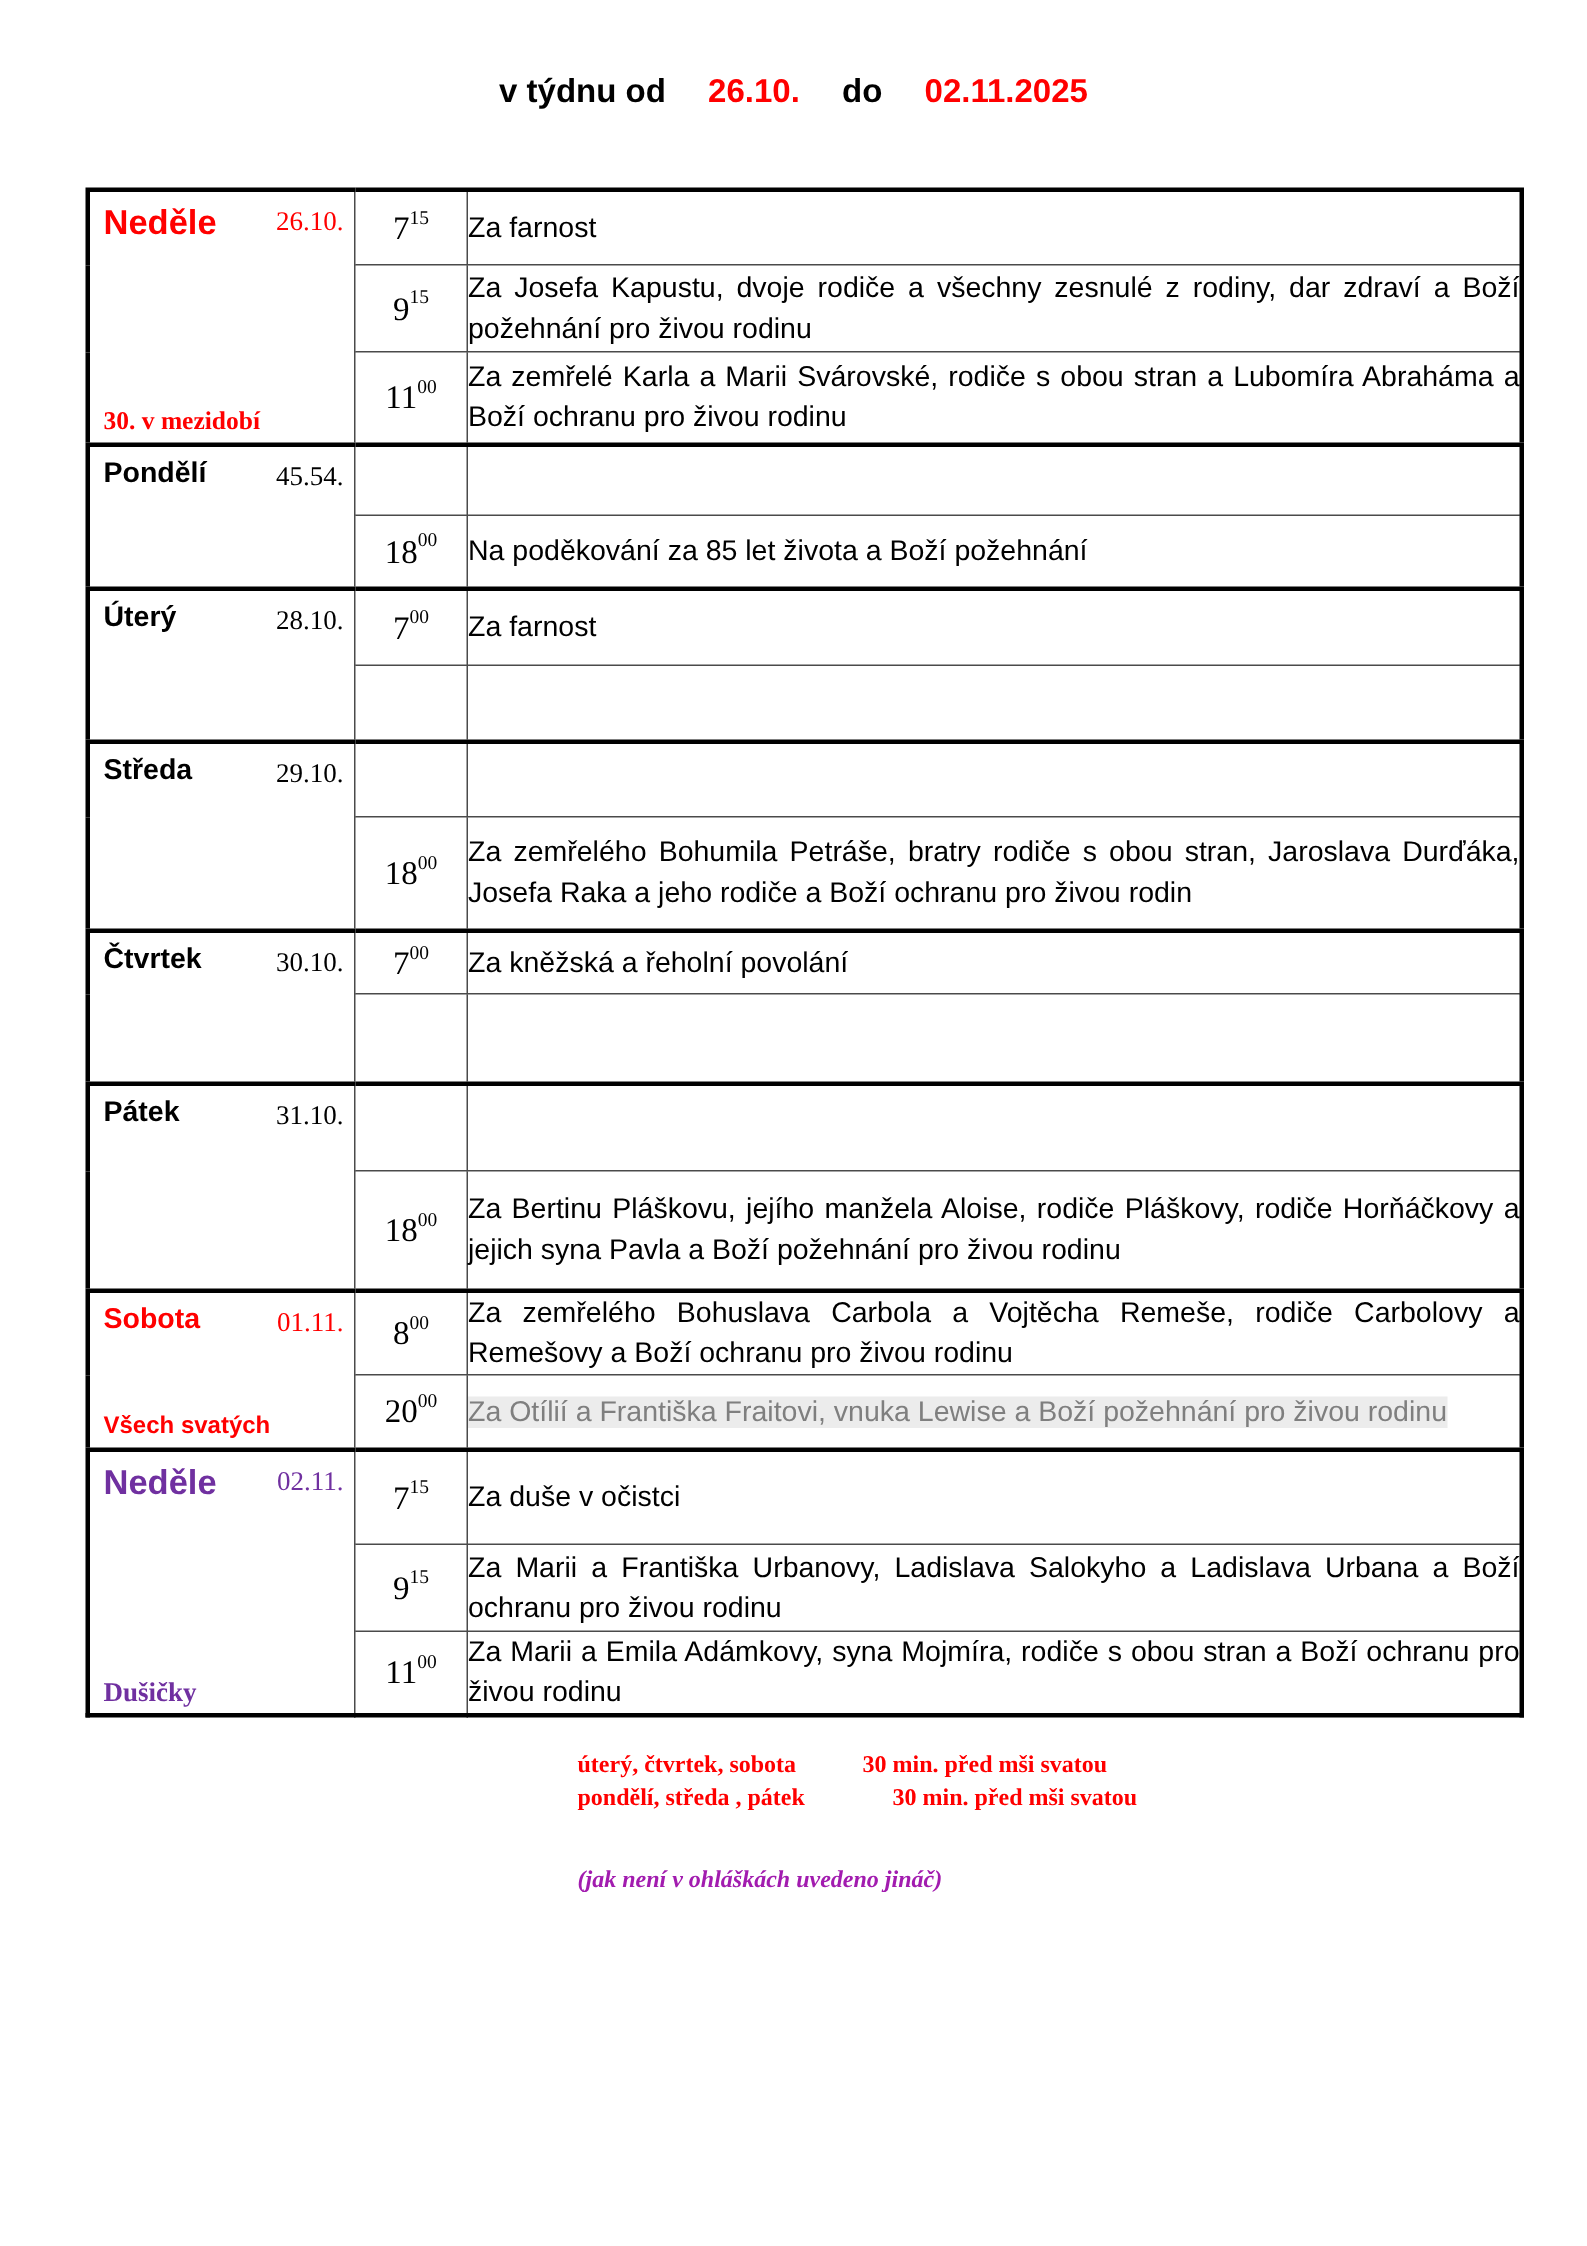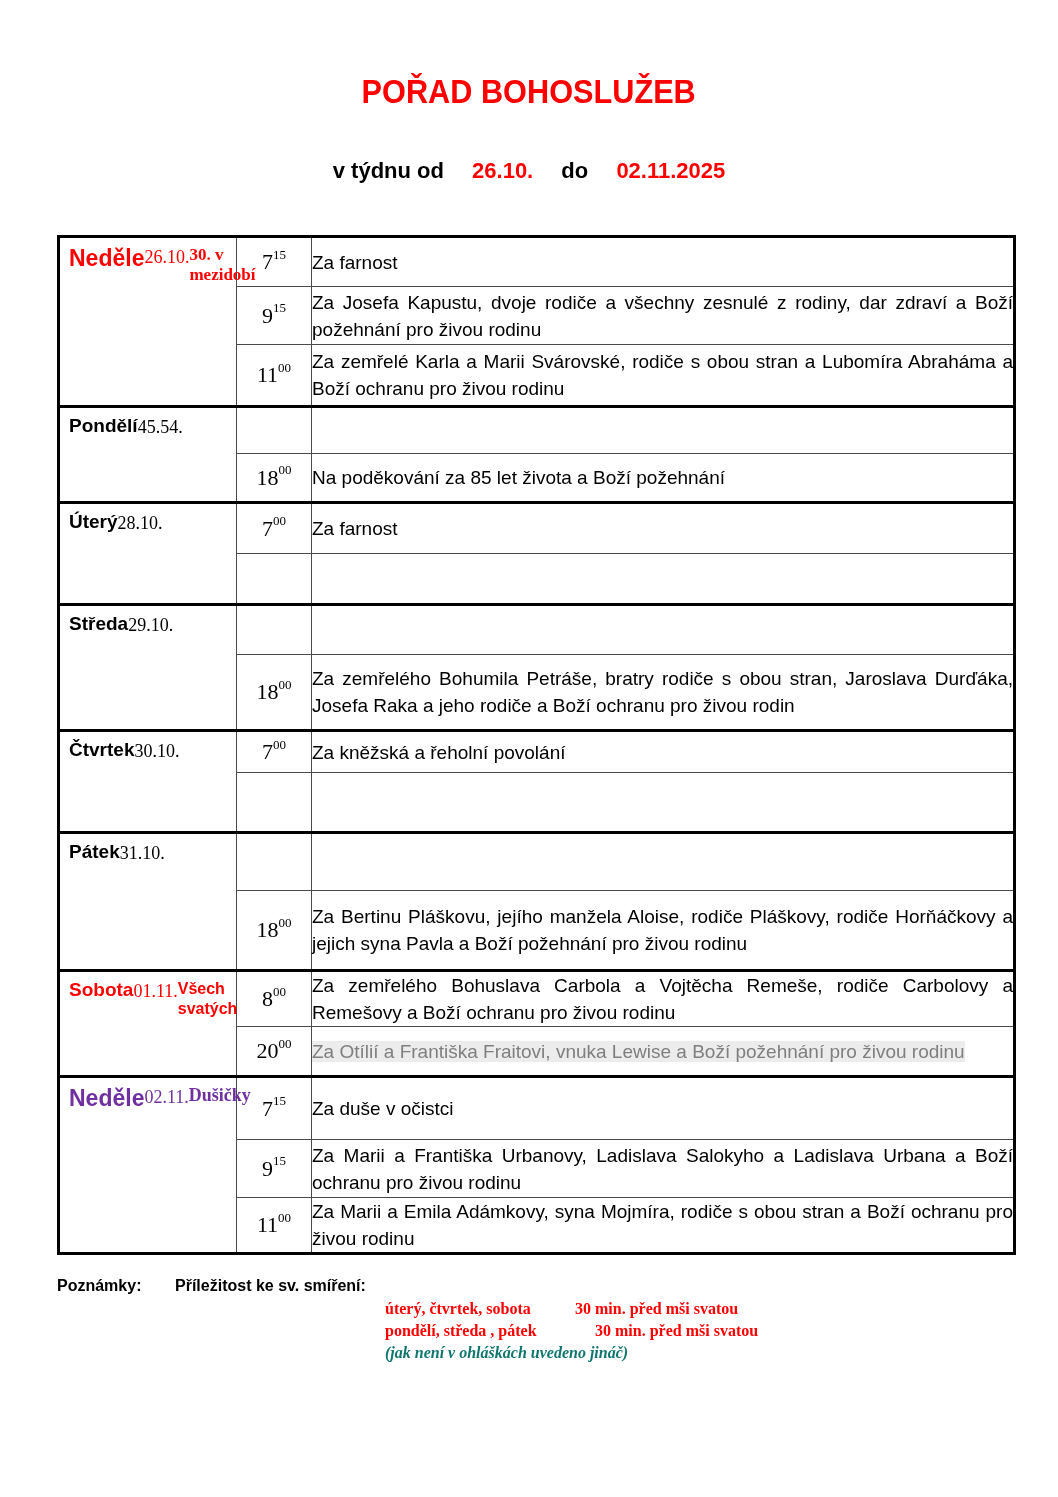--- a/index.html
+++ b/index.html
@@ -24,51 +24,48 @@
   .dateline .red { color:#ff0000; }
   
   table.schedule {
     margin:51px 0 0 57px; width:956px; table-layout:fixed;
     border-collapse:collapse; border:3px solid #000;
   }
   table.schedule td { border:1px solid #4a4a4a; padding:0; vertical-align:middle; }
   tr.bs td { border-top:3px solid #000; }
   td.day  { position:relative; border-right:1px solid #3a3a3a; }
   .day-wrap { position:absolute; top:7px; left:9px; right:7px; bottom:4px;
-              display:flex; justify-content:space-between; }
+              display:flex; flex-direction:column; justify-content:space-between; }
   .day-top { display:flex; justify-content:space-between; align-items:flex-start; }
   .day-name { font-weight:bold; font-size:19px; line-height:22px; }
   .day-name.big { font-size:23px; line-height:26px; }
   .day-date { font-family:"Liberation Serif", serif; font-size:18px; line-height:22px; padding-top:1px; }
   .feast { font-weight:bold; font-size:17px; line-height:20px; }
   .feast.serif { font-family:"Liberation Serif", serif; }
   .c-red .day-name, .c-red .day-date, .c-red .feast { color:#ff0000; }
   .c-purple .day-name, .c-purple .day-date, .c-purple .feast { color:#7030a0; }
   td.time { text-align:center; font-size:22px; line-height:24px; border-right:1.5px solid #3a3a3a;font-family:Liberation Serif, serif; }
   td.time sup { font-size:13px; line-height:0; position:relative; top:-2px; }
   td.text { font-size:19px; line-height:27px; padding:3px 12px 3px 9px; text-align:justify; }
   td.text .dim { color:#7f7f7f; background:#ececec; }
   
   .notes { margin:21px 0 0 57px; font-size:16px; line-height:20px; font-weight:bold; }
   .notes-row { display:flex; }
   .notes-label { width:118px; }
   .red-lines { margin-left:328px; margin-top:2px; color:#ff0000;font-family:Liberation Serif, serif; }
   .red-line { display:flex; line-height:22px; }
   .red-line .days { width:190px; }
   .red-line.second .days { width:210px; }
-  .italic-note { color:#0f766e; font-style:italic; line-height:22px; }
+  .italic-note { color:#a21caf; font-style:italic; line-height:22px;margin-top:33px; }
 </style>
 </head>
 <body>
 
 <div class="page">
 
-  <div class="title-wrap">
-    <span class="title">POŘAD BOHOSLUŽEB</span>
-  </div>
   <div class="dateline">
     <span class="seg">v týdnu od</span>
     <span class="seg red">26.10.</span>
     <span class="seg">do</span>
     <span class="seg red">02.11.2025</span>
   </div>
 
   <table class="schedule">
     <colgroup>
         <col style="width:178px">
@@ -226,24 +223,20 @@
     </tr>
     <tr style="height:52px">
       <td class="time"><span>11</span><sup>00</sup></td>
       <td class="text">Za Marii a Emila Adámkovy, syna Mojmíra, rodiče s obou stran a Boží ochranu pro živou rodinu</td>
     </tr>
 
     </tbody>
   </table>
 
   <div class="notes">
-    <div class="notes-row">
-      <span class="notes-label">Poznámky:</span>
-      <span>Příležitost ke sv. smíření:</span>
-    </div>
     <div class="red-lines">
       <div class="red-line">
         <span class="days">úterý, čtvrtek, sobota</span>
         <span>30 min. před mši svatou</span>
       </div>
       <div class="red-line second">
         <span class="days">pondělí, středa , pátek</span>
         <span>30 min. před mši svatou</span>
       </div>
       <div class="italic-note">(jak není v ohláškách uvedeno jináč)</div>

